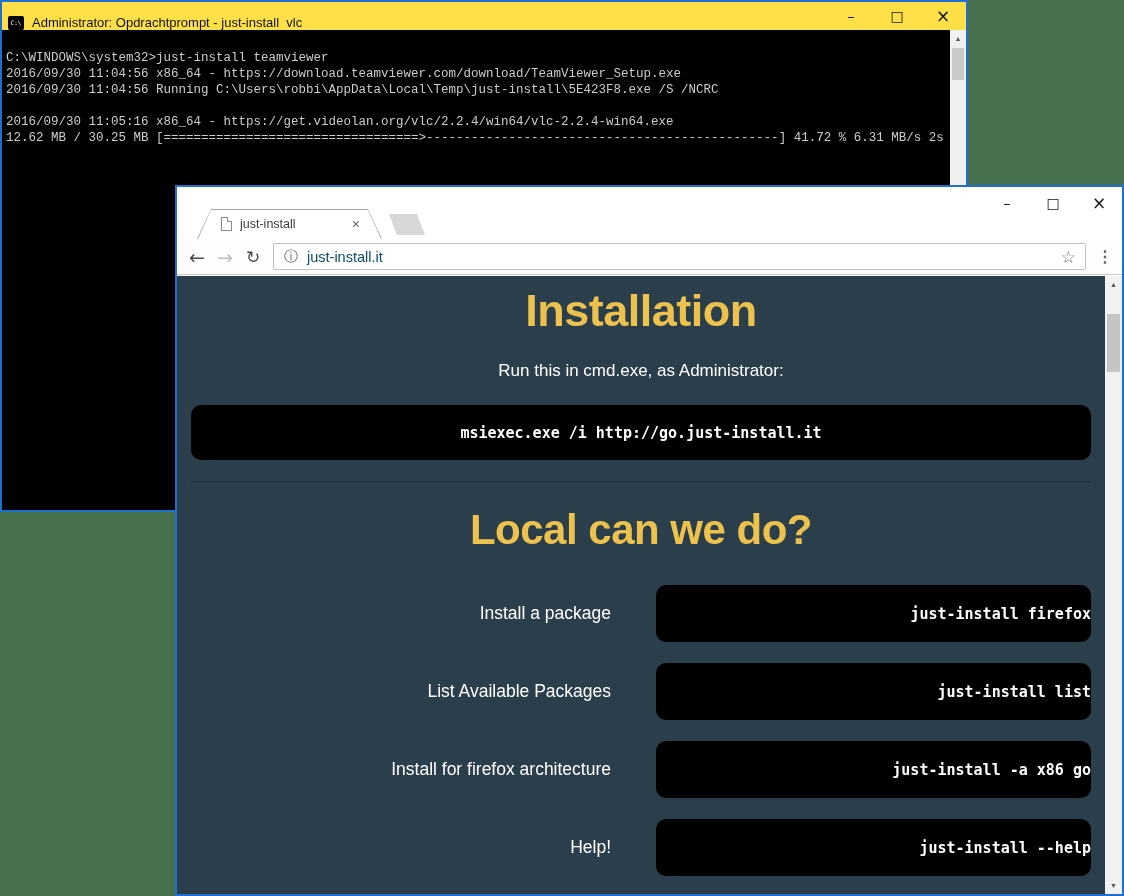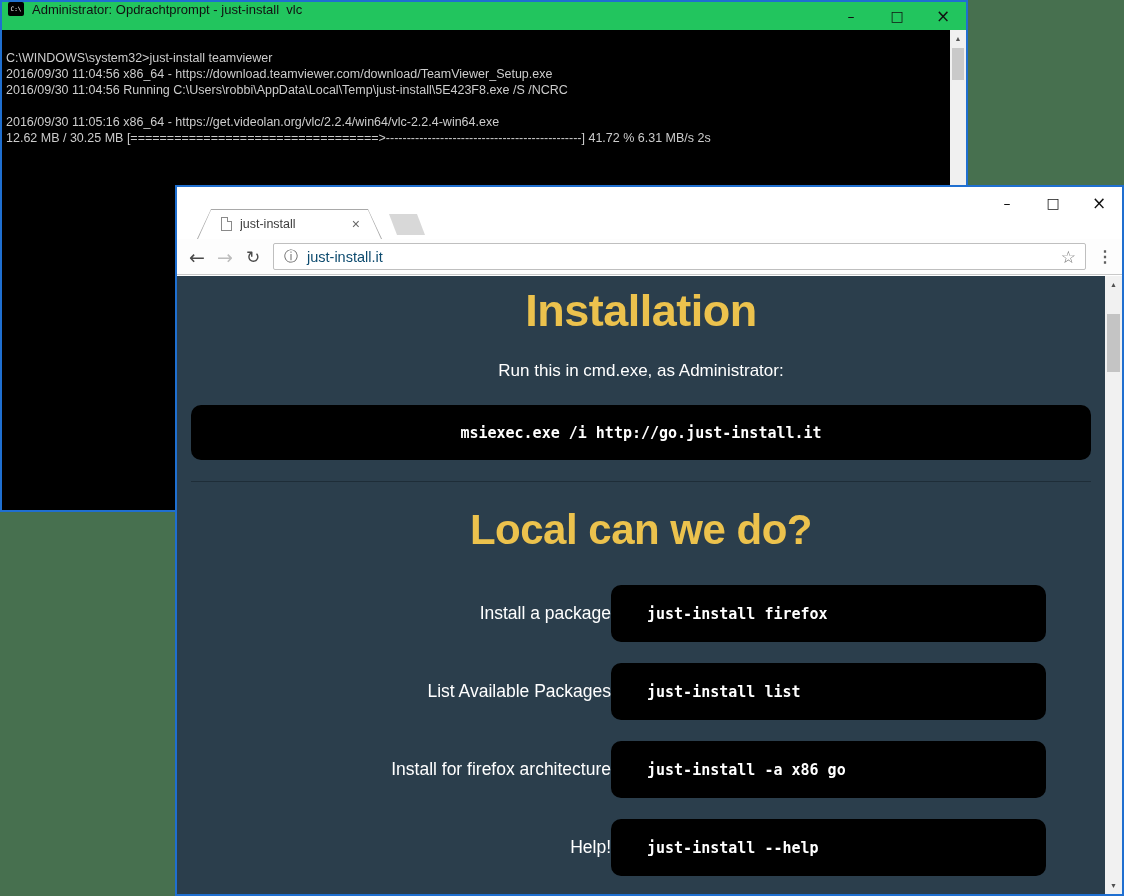--- a/index.html
+++ b/index.html
@@ -4,31 +4,31 @@
 <style>
   * { margin:0; padding:0; box-sizing:border-box; }
   html,body { width:1124px; height:896px; }
   body { font-family:"Liberation Sans", sans-serif; }
 
   .stage { position:relative; width:1124px; height:896px; background:#47704f; overflow:hidden; }
 
   
   .cmd-window { position:absolute; left:0; top:0; width:968px; height:512px;
     border:2px solid #1f6fd0; background:#000; }
-  .cmd-titlebar { position:relative; height:28px; background:#22c55e; display:flex; align-items:flex-start; }
+  .cmd-titlebar { position:relative; height:28px; background:#fde047; display:flex; align-items:flex-end; }
   .cmd-icon { width:16px; height:14px; margin:0 8px 0 6px; background:#000; border-radius:2px;
     color:#fff; font-size:6px; line-height:14px; text-align:center; font-family:"DejaVu Sans Mono", monospace; }
   .cmd-title { font-size:13px; color:#111; white-space:pre; }
   .win-controls { position:absolute; right:0; top:0; height:28px; display:flex; }
   .win-btn { width:46px; height:28px; display:flex; align-items:center; justify-content:center;
     font-size:14px; color:#111; font-family:"DejaVu Sans", sans-serif; }
   .win-btn.close { font-size:17px; }
   .cmd-console { position:relative; height:480px; background:#000; overflow:hidden;
     padding:20px 0 0 4px; }
-  .console-line { font-family:Liberation Sans, sans-serif; font-size:12.5px; line-height:16px;
+  .console-line { font-family:Liberation Mono, monospace; font-size:12.5px; line-height:16px;
     color:#cccccc; white-space:pre; min-height:16px; }
   .cmd-scrollbar { position:absolute; right:0; top:0; width:16px; height:480px; background:#f0f0f0; }
   .sb-arrow { height:16px; display:flex; align-items:center; justify-content:center;
     font-size:7px; color:#555; }
   .cmd-thumb { position:absolute; left:2px; right:2px; top:18px; height:32px; background:#c9c9c9; }
 
   
   .browser-window { position:absolute; left:175px; top:185px; width:949px; height:711px;
     border:2px solid #1f6fd0; background:#ffffff; }
   .b-titlebar { position:relative; height:52px; background:#ffffff; }
@@ -69,22 +69,22 @@
   .page-h1 { margin-top:9px; text-align:center; color:#ecc24d; font-size:45px; font-weight:bold; }
   .page-sub { margin-top:24px; text-align:center; color:#ffffff; font-size:17px; }
   .code-banner { margin:24px 14px 0 14px; height:55px; background:#000; border-radius:10px;
     display:flex; align-items:center; justify-content:center;text-decoration:underline; }
   .code-text { font-family:"DejaVu Sans Mono", monospace; font-size:15px; font-weight:bold; color:#fff; white-space:pre; }
   .divider { margin:21px 14px 0 14px; border-top:1px solid #1e2d38; }
   .page-h2 { margin-top:24px; text-align:center; color:#ecc24d; font-size:42px; font-weight:bold; }
   .rows { margin-top:31px; }
   .cmd-row { display:flex; align-items:center; margin-bottom:21px; }
   .row-label { width:434px; text-align:right; color:#ffffff; font-size:17.5px; }
-  .row-code { width:435px; height:57px; background:#000; border-radius:10px;
-    display:flex; align-items:center; padding-left:36px; }
+  .row-code { margin-left:45px; width:435px; height:57px; background:#000; border-radius:10px;
+    display:flex; align-items:center; padding-left:36px;justify-content:flex-end; }
 
   .b-scrollbar { position:absolute; right:0; top:0; bottom:0; width:17px; background:#f1f1f1; }
   .b-scroll-up { position:absolute; top:0; left:0; right:0; height:17px; display:flex;
     align-items:center; justify-content:center; font-size:7px; color:#505050; }
   .b-scroll-down { position:absolute; bottom:0; left:0; right:0; height:17px; display:flex;
     align-items:center; justify-content:center; font-size:7px; color:#505050; }
   .b-thumb { position:absolute; left:2px; right:2px; top:38px; height:58px; background:#c4c4c4; }
 </style>
 </head>
 <body>

